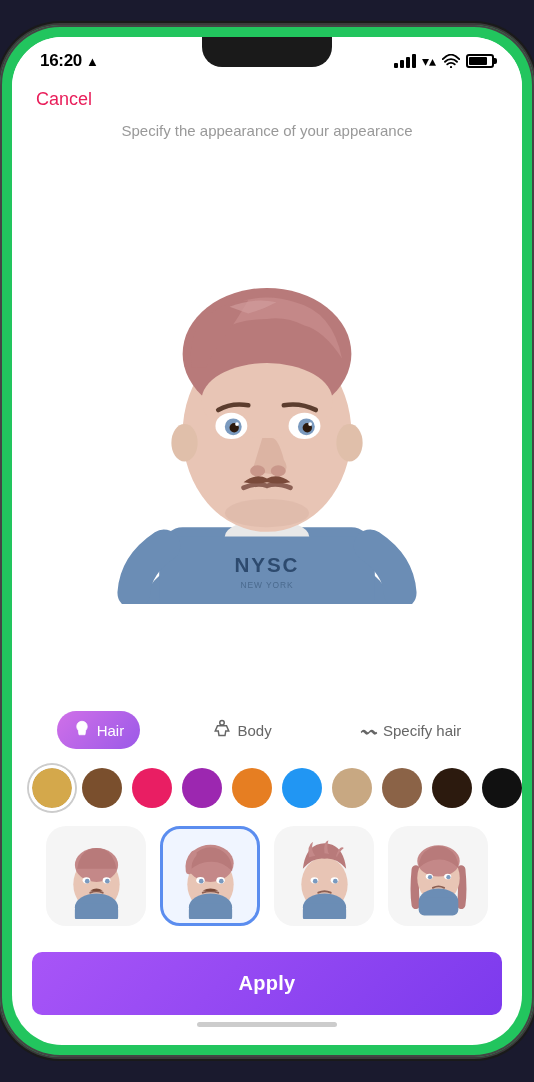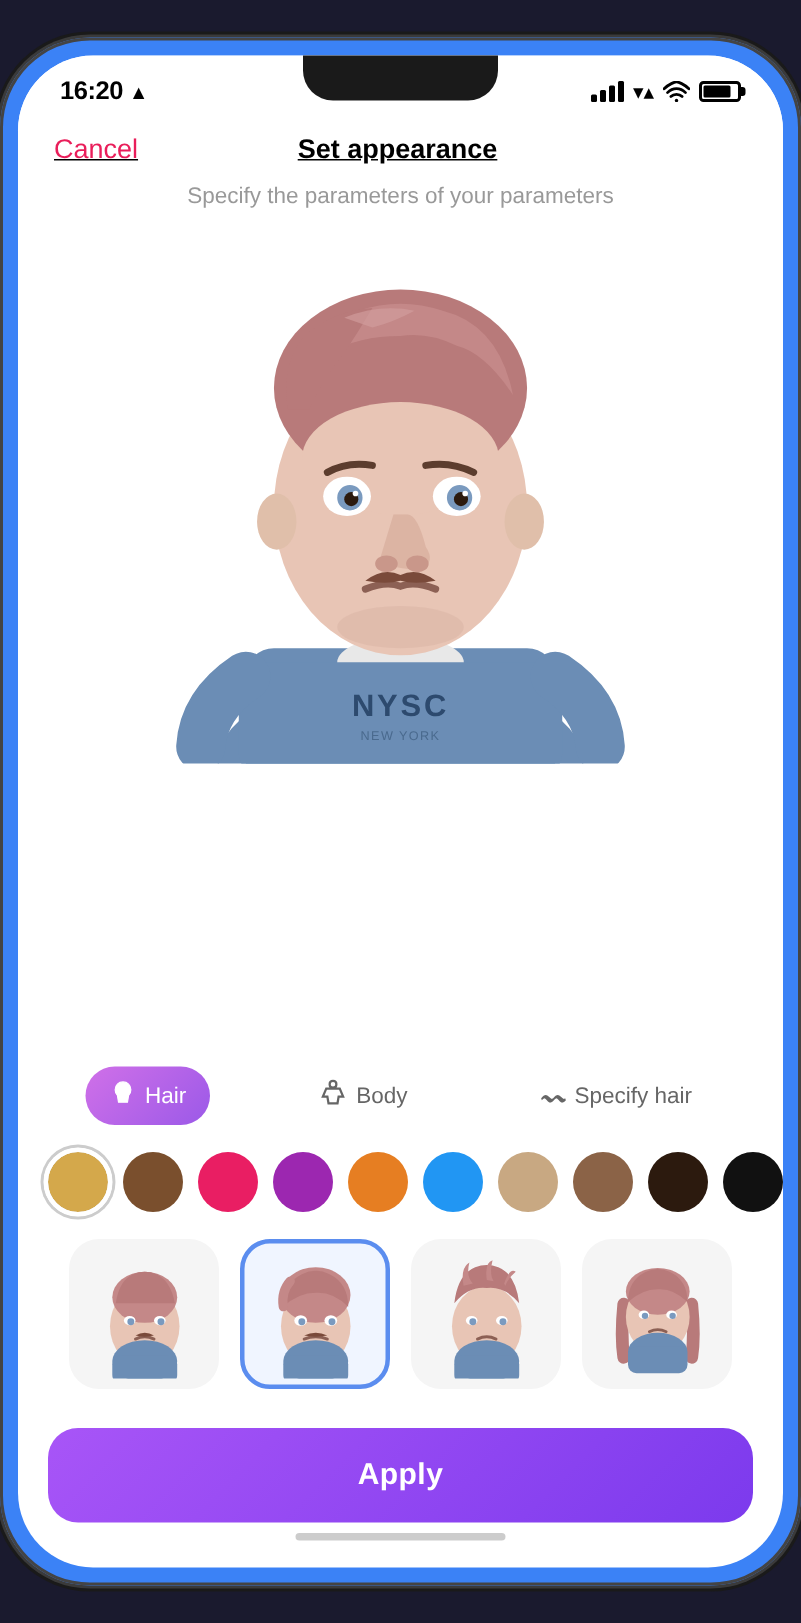--- a/index.html
+++ b/index.html
@@ -7,21 +7,21 @@
       background: #1a1a2e;
       display: flex;
       justify-content: center;
       align-items: center;
       min-height: 100vh;
       font-family: -apple-system, BlinkMacSystemFont, 'Segoe UI', sans-serif;
     }
     .phone-frame {
       width: 534px;
       height: 1032px;
-      background: #3b82f6;
+      background: #22c55e;
       border-radius: 60px;
       position: relative;
       box-shadow: 0 0 0 2px #3a3a3a, 0 0 0 4px #1a1a1a, inset 0 0 0 2px #444;
       overflow: hidden;
     }
     .phone-screen {
       position: absolute;
       top: 12px;
       left: 12px;
       right: 12px;
@@ -102,21 +102,20 @@
       z-index: 10;
     }
     
     .nav-bar {
       display: flex;
       justify-content: space-between;
       align-items: center;
       padding: 12px 24px 8px;
       background: #fff;
       flex-shrink: 0;
-      text-decoration: underline;
     }
     .cancel-btn {
       color: #e91e5a;
       font-size: 18px;
       font-weight: 400;
       cursor: pointer;
     }
     .nav-title {
       font-size: 18px;
       font-weight: 700;
@@ -131,20 +130,21 @@
       color: #999;
       font-size: 15px;
       padding: 4px 20px 10px;
       flex-shrink: 0;
     }
     
     .avatar-area {
       flex: 1;
       display: flex;
       justify-content: center;
+      align-items: center;
       overflow: hidden;
       position: relative;
       min-height: 0;
     }
     
     .category-tabs {
       display: flex;
       justify-content: space-around;
       align-items: center;
       padding: 12px 16px 10px;
@@ -229,21 +229,21 @@
     
     .apply-section {
       padding: 16px 20px 30px;
       flex-shrink: 0;
     }
     .apply-btn {
       width: 100%;
       padding: 20px;
       background: linear-gradient(135deg, #a855f7, #7c3aed);
       border: none;
-      border-radius: 20px;
+      border-radius: 10px;
       color: #fff;
       font-size: 20px;
       font-weight: 700;
       cursor: pointer;
       letter-spacing: 0.3px;
     }
     
     .home-indicator {
       position: absolute;
       bottom: 18px;
@@ -283,25 +283,24 @@
           <circle cx="12" cy="17" r="1.5" fill="#000"></circle>
         </svg>
         <div class="battery-icon">
           <div class="battery-fill"></div>
         </div>
       </div>
     </div>
 
     <div class="nav-bar">
       <span class="cancel-btn">Cancel</span>
-      <span class="nav-title">Set appearance</span>
       <div class="nav-spacer"></div>
     </div>
 
-    <div class="subtitle">Specify the parameters of your parameters</div>
+    <div class="subtitle">Specify the appearance of your appearance</div>
 
     <div class="avatar-area">
       <svg viewBox="0 0 320 380" width="300" height="360" xmlns="http://www.w3.org/2000/svg">
 
         <ellipse cx="160" cy="380" rx="130" ry="60" fill="#6b8db5"></ellipse>
         <rect x="50" y="300" width="220" height="100" rx="20" fill="#6b8db5"></rect>
 
         <rect x="130" y="270" width="60" height="50" rx="10" fill="#e8c5b5"></rect>
 
         <ellipse cx="160" cy="310" rx="45" ry="18" fill="#e8e8e8"></ellipse>

